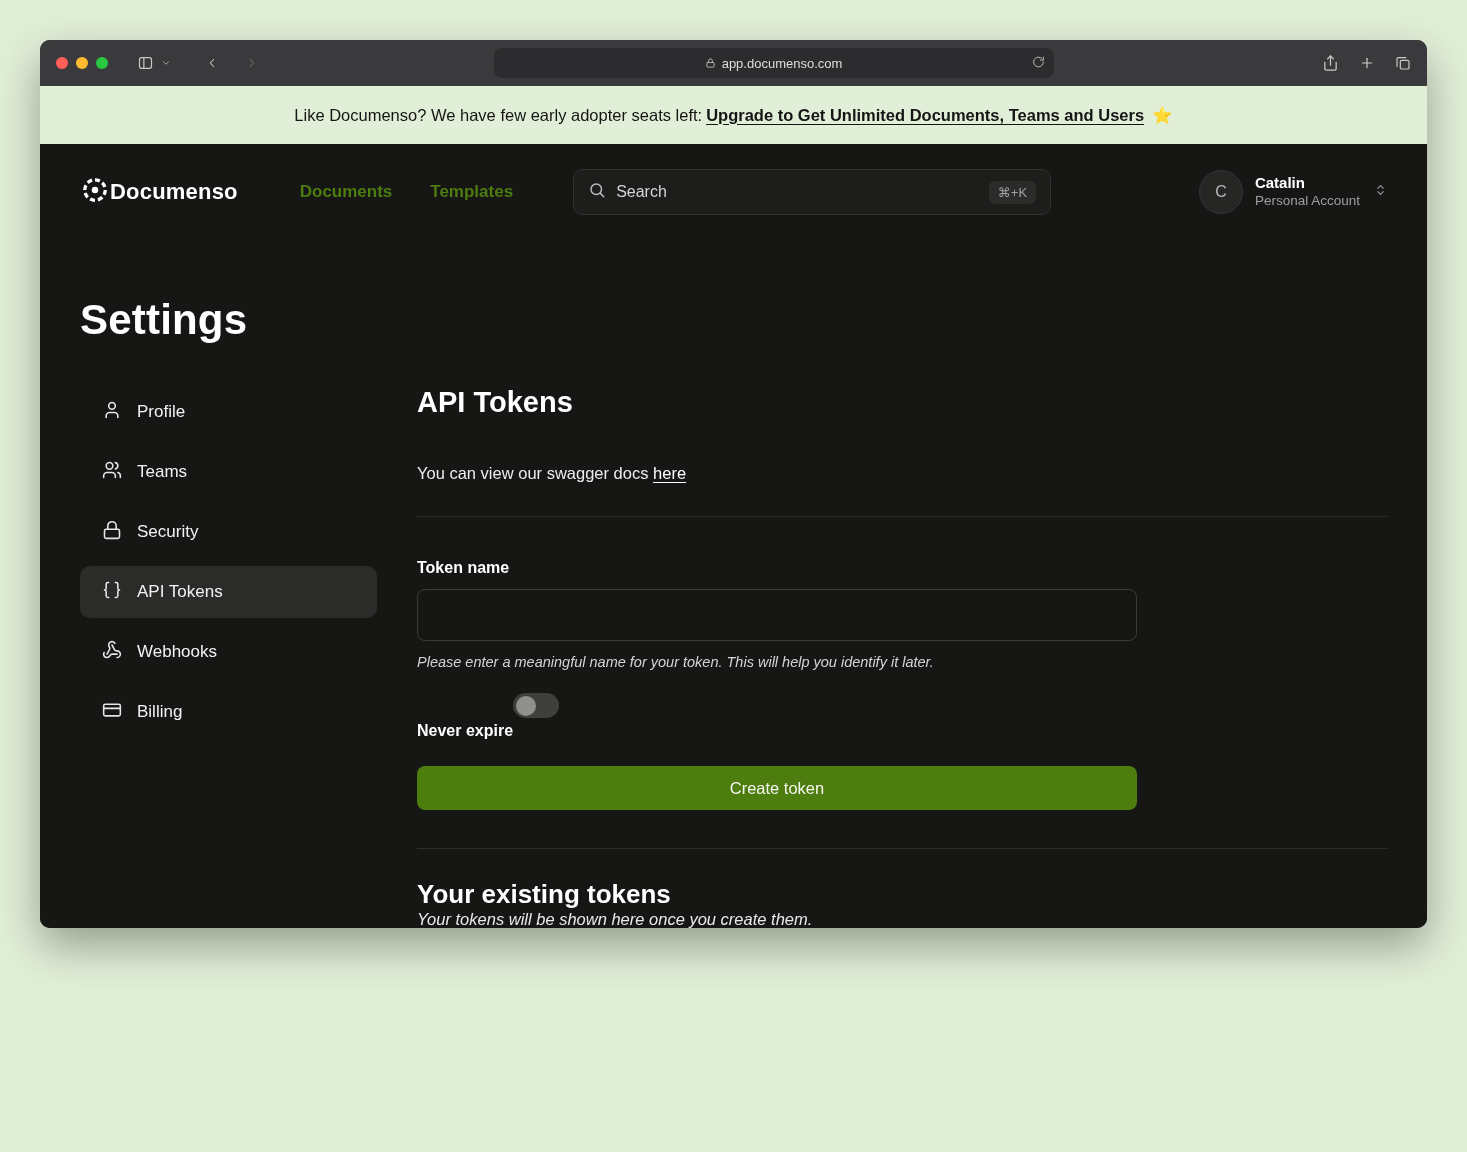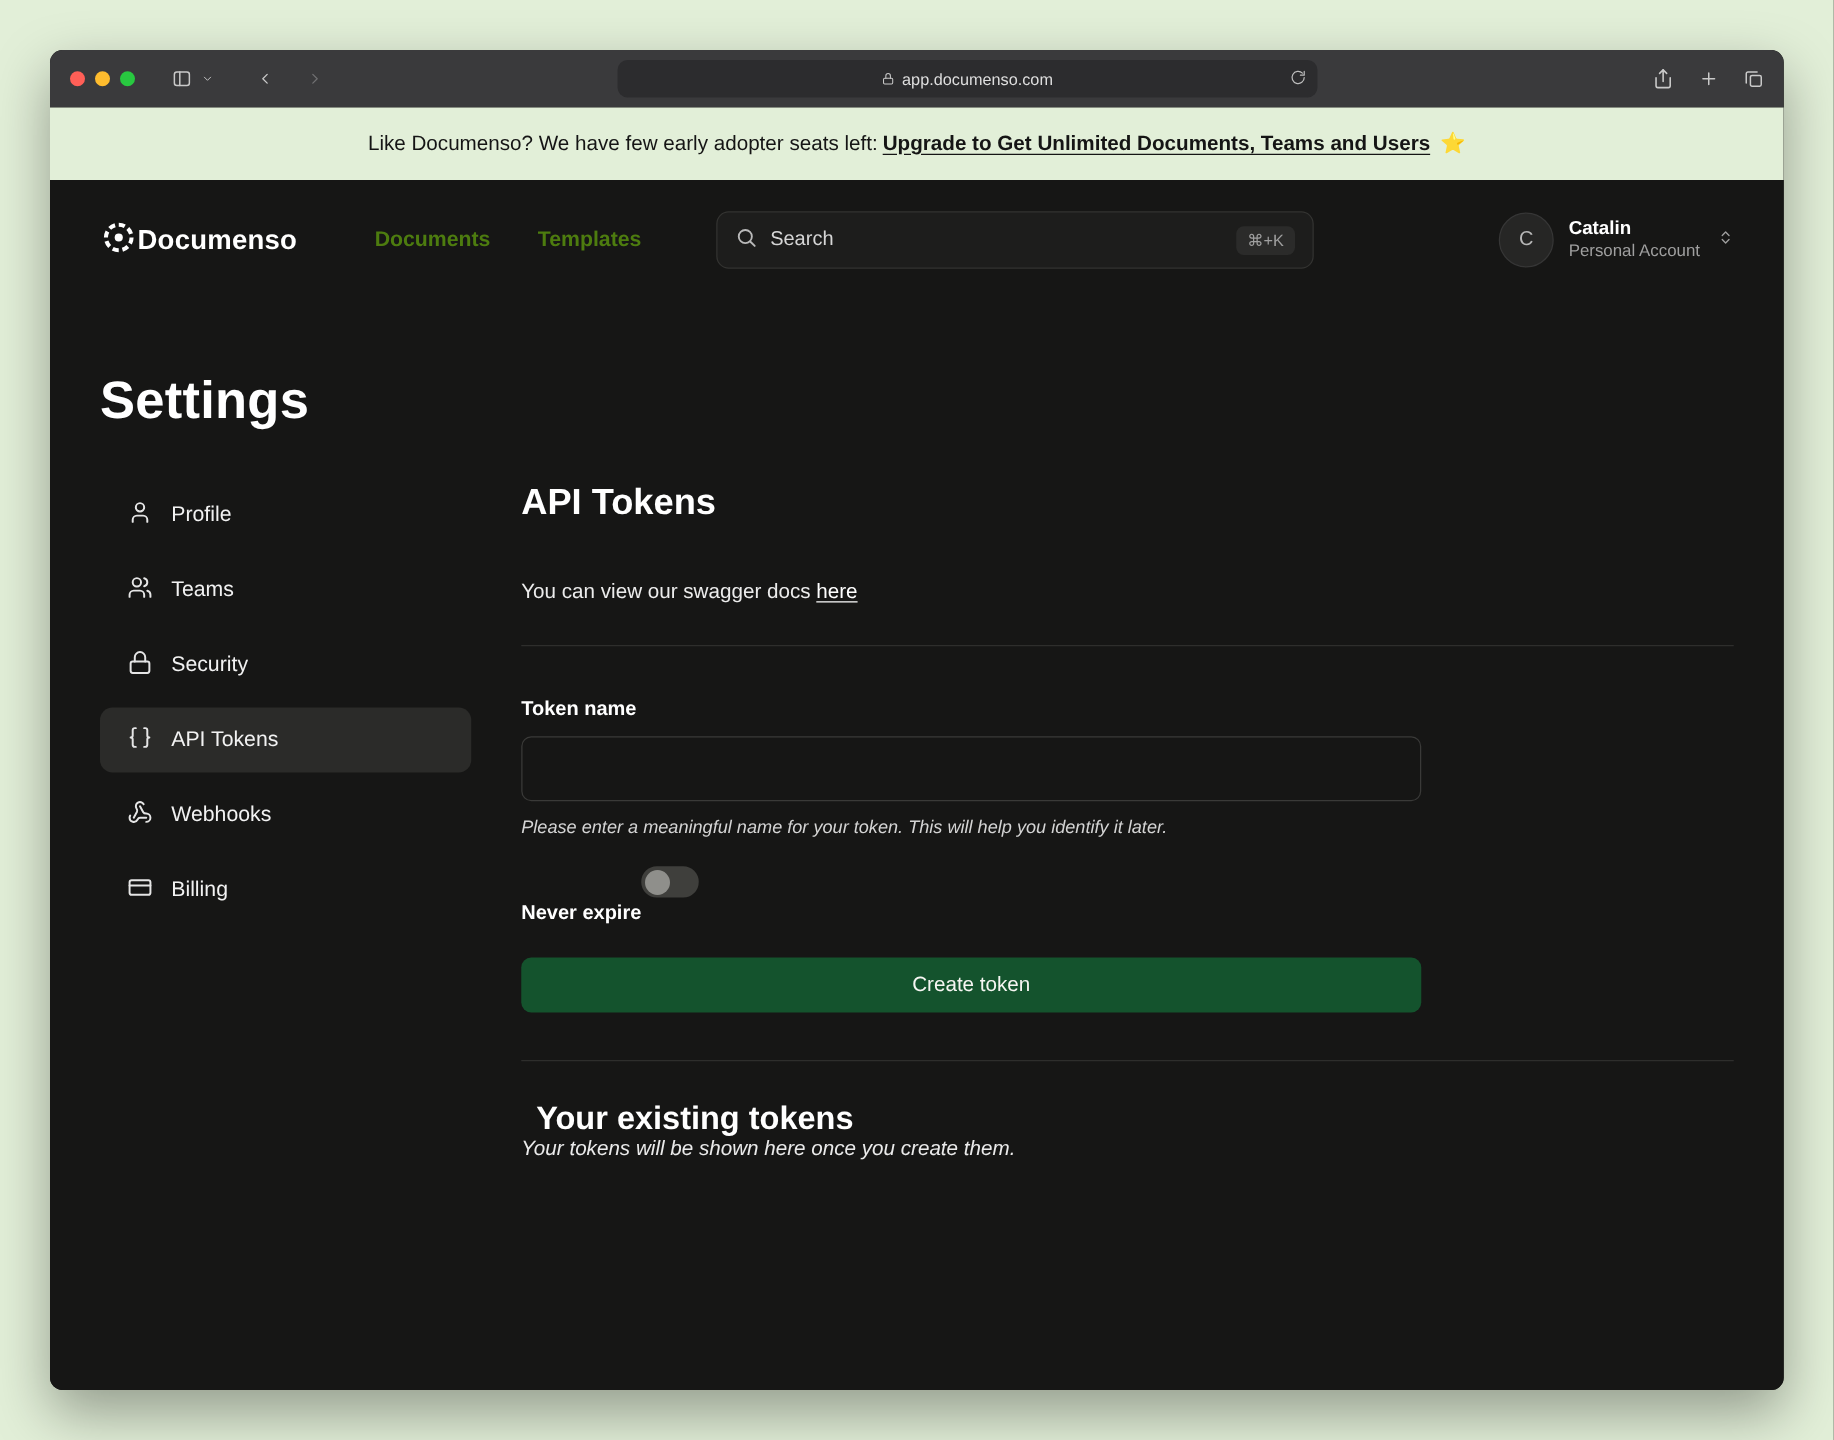--- a/index.html
+++ b/index.html
@@ -4,21 +4,21 @@
 <style>
   * { box-sizing: border-box; margin: 0; padding: 0; }
   html,body { width:1467px; height:1152px; }
   body {
     background:#e2efd8;
     font-family:"Liberation Sans", sans-serif;
     position:relative;
     overflow:hidden;
   }
   .window{
-    position:absolute; left:40px; top:40px; width:1387px; height:1072px;
+    position:absolute; left:40px; top:40px; width:1387px; height:888px;
     border-radius:10px; overflow:hidden;
     box-shadow:0 18px 45px rgba(0,0,0,.35);
     display:flex; flex-direction:column;
     background:#161615;
   }
   
   .chrome{
     flex:0 0 46px; background:#3a3a3c; display:flex; align-items:center;
     padding:0 16px; color:#c9c9c9;
   }
@@ -109,25 +109,25 @@
   .select svg{ margin-left:auto; stroke:#cfcfcf; fill:none; stroke-width:2; stroke-linecap:round; stroke-linejoin:round;}
   .toggle{
     width:46px; height:25px; border-radius:13px; background:#3f3f3c; position:relative;
     cursor:pointer; margin-top:13px;
   }
   .toggle .knob{
     position:absolute; left:3px; top:2.5px; width:20px; height:20px; border-radius:50%;
     background:#8f8f8b;
   }
   .create-btn{
-    margin-top:26px; width:720px; height:44px; background:#14532d; border:none;
+    margin-top:26px; width:720px; height:44px; background:#4d7c0f; border:none;
     border-radius:8px; color:#f6f6f2; font-size:16.5px; font-weight:500; cursor:pointer;
     font-family:"Liberation Sans", sans-serif;
   }
-  .existing-title{ font-size:26px; font-weight:700; margin-top:30px;margin-left:12px;}
+  .existing-title{ font-size:26px; font-weight:700; margin-top:30px;}
   .existing-empty{ font-style:italic; font-size:16.5px; color:#eaeaea; }
 </style>
 </head>
 <body>
 
 <div class="window">
 
   <div class="chrome">
     <div class="chrome-left">
       <div class="traffic">

